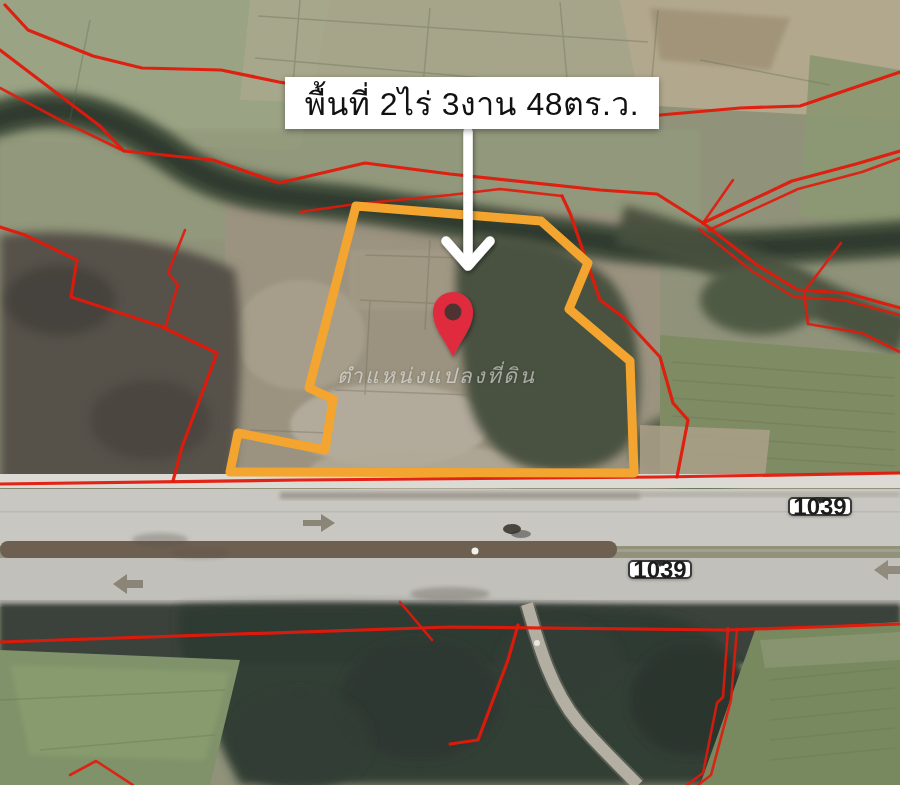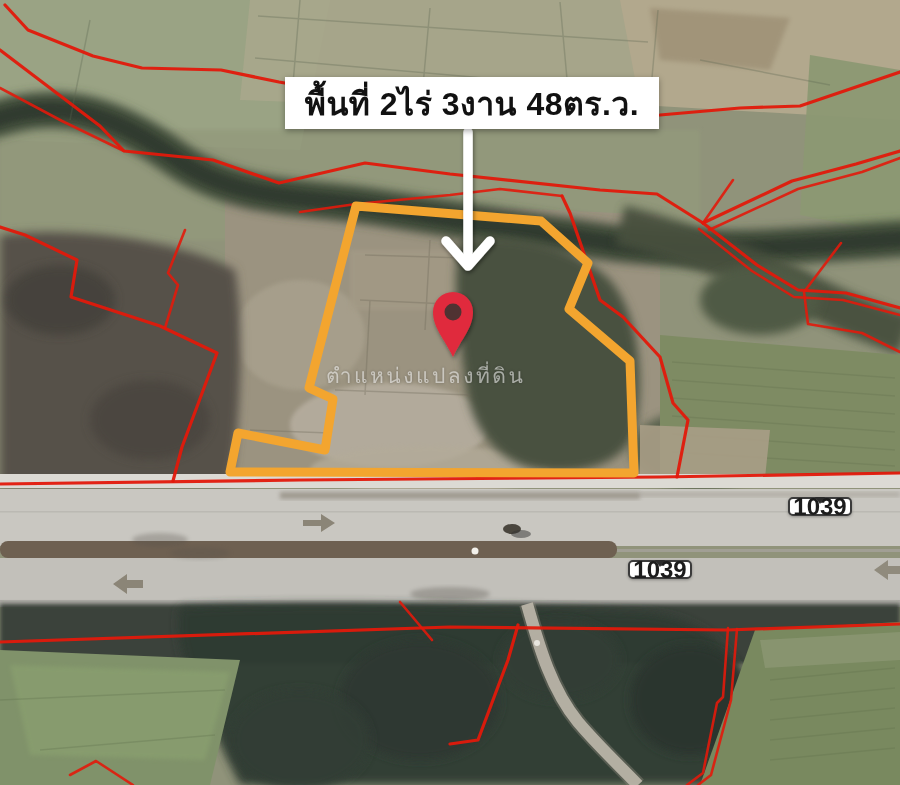--- a/index.html
+++ b/index.html
@@ -17,28 +17,28 @@
   .plot-outline{fill:none;stroke:var(--plot-outline,#F3A52F);stroke-width:9;
     stroke-linejoin:round;stroke-linecap:round;}
   .pin-body{fill:var(--location-pin,#E02B3C);}
   .pin-hole{fill:#35322f;opacity:.85;}
   .white-arrow{fill:none;stroke:#fff;stroke-width:9.5;stroke-linecap:round;stroke-linejoin:round;}
   
   .area-label{
     position:absolute;left:285px;top:77px;width:374px;height:52px;
     background:var(--annotation-bg,#fff);color:var(--annotation-text,#111);
     display:flex;align-items:center;justify-content:center;
-    font-size:32px;font-weight:bold;letter-spacing:.5px;white-space:nowrap;
+    font-size:32px;font-weight:normal;letter-spacing:.5px;white-space:nowrap;
     box-shadow:0 2px 6px rgba(0,0,0,.35);
   }
   
   .watermark{
-    position:absolute;left:326px;top:359px;
+    position:absolute;left:337px;top:359px;
     font-size:21px;letter-spacing:2.5px;white-space:nowrap;
-    color:rgba(255,255,255,.55);text-shadow:0 0 3px rgba(0,0,0,.25);
+    color:rgba(255,255,255,.55);text-shadow:0 0 3px rgba(0,0,0,.25);font-style:italic;
   }
   
   .shield{
     position:absolute;width:64px;height:19px;box-sizing:border-box;
     background:var(--annotation-bg,#fff);
     border:2px solid var(--shield-border,#3b3b3b);border-radius:5px;
     display:flex;align-items:center;justify-content:center;
     font-size:24px;font-weight:bold;color:var(--shield-text,#1c1c1c);
     box-shadow:0 1px 3px rgba(0,0,0,.3);
   }

